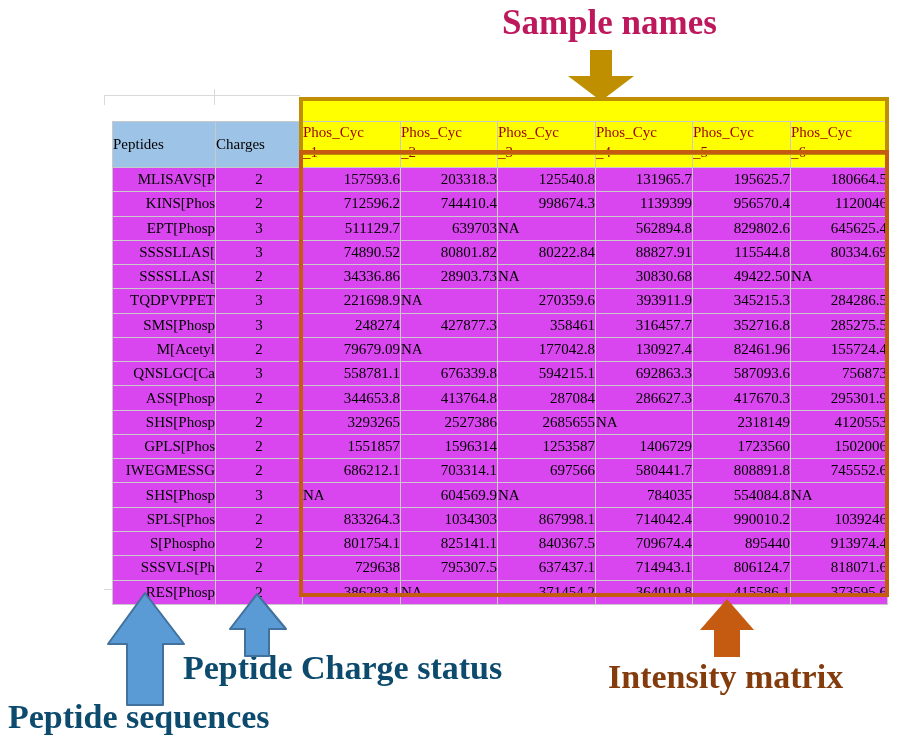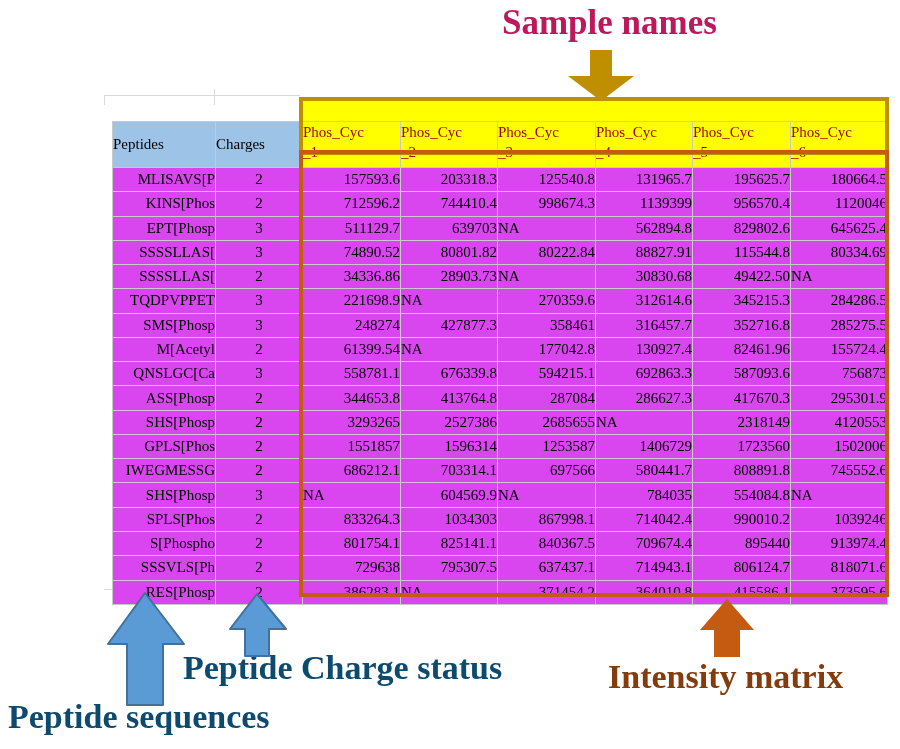--- a/index.html
+++ b/index.html
@@ -149,38 +149,38 @@
           <td class="num">30830.68</td>
           <td class="num">49422.50</td>
           <td class="na">NA</td>
         </tr>
         <tr>
           <td class="pep">TQDPVPPET</td>
           <td class="chg">3</td>
           <td class="num">221698.9</td>
           <td class="na">NA</td>
           <td class="num">270359.6</td>
-          <td class="num">312614.6</td>
+          <td class="num">393911.9</td>
           <td class="num">345215.3</td>
           <td class="num">284286.5</td>
         </tr>
         <tr>
           <td class="pep">SMS[Phosp</td>
           <td class="chg">3</td>
           <td class="num">248274</td>
           <td class="num">427877.3</td>
           <td class="num">358461</td>
           <td class="num">316457.7</td>
           <td class="num">352716.8</td>
           <td class="num">285275.5</td>
         </tr>
         <tr>
           <td class="pep">M[Acetyl</td>
           <td class="chg">2</td>
-          <td class="num">61399.54</td>
+          <td class="num">79679.09</td>
           <td class="na">NA</td>
           <td class="num">177042.8</td>
           <td class="num">130927.4</td>
           <td class="num">82461.96</td>
           <td class="num">155724.4</td>
         </tr>
         <tr>
           <td class="pep">QNSLGC[Ca</td>
           <td class="chg">3</td>
           <td class="num">558781.1</td>

